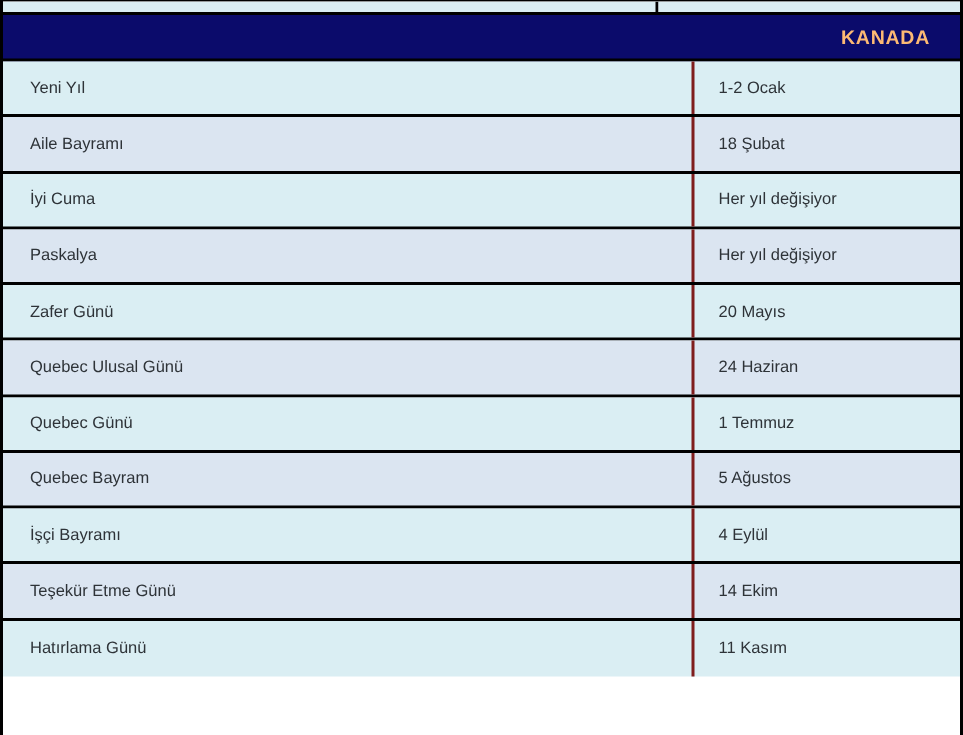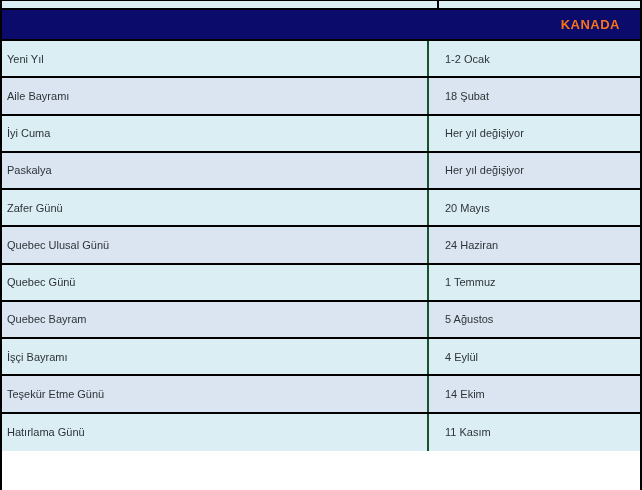--- a/index.html
+++ b/index.html
@@ -33,21 +33,21 @@
     height: 31px;
     box-sizing: border-box;
     background: #0b0b6b;
     border-bottom: 2px solid #000;
     display: flex;
     align-items: center;
     justify-content: flex-end;
     padding-right: 20px;
   }
   .hdr .hdr-title {
-    color: #f97316;
+    color: #fdba74;
     font-size: 13px;
     font-weight: bold;
     letter-spacing: 0.5px;
   }
 
   
   .row {
     height: 37.25px;
     box-sizing: border-box;
     display: flex;
@@ -58,23 +58,23 @@
   .row.odd  { background: #daeef3; }
   .row.even { background: #dbe5f1; text-align: right; }
   .cell {
     display: flex;
     align-items: center;
     font-size: 11px;
     color: #2e3338;
     box-sizing: border-box;
   }
   .cell.c1 {
-    width: 427px;
-    padding-left: 5px;
-    border-right: 2px solid #14532d;
+    width: 461px;
+    padding-left: 18px;
+    border-right: 2px solid #7f1d1d;
   }
   .cell.c2 {
     flex: 1;
     padding-left: 16px;
   }
 </style>
 </head>
 <body>
 
 <div class="screen">

